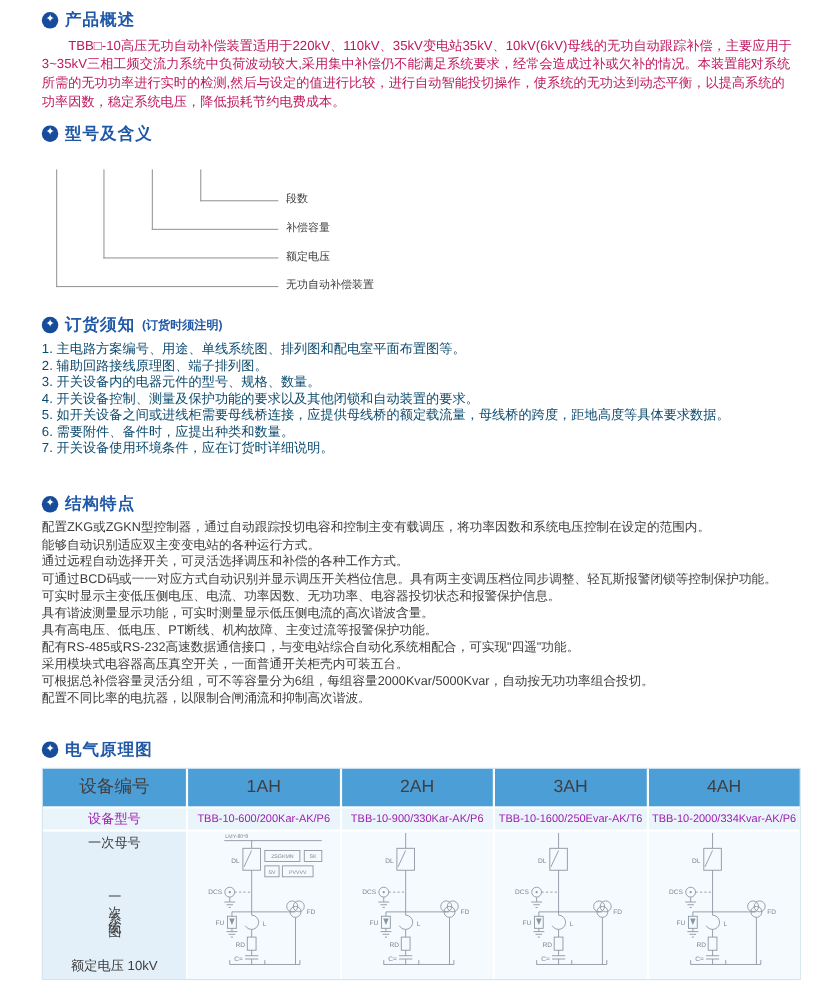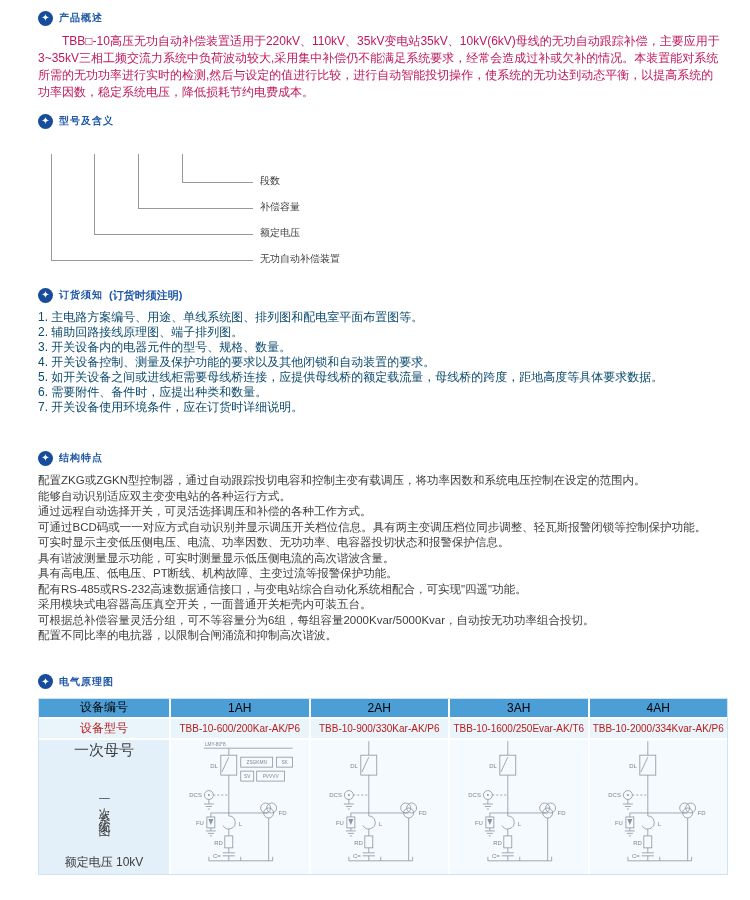--- a/index.html
+++ b/index.html
@@ -10,21 +10,21 @@
     font-family:"Liberation Sans","DejaVu Sans",sans-serif;
     padding:8px 30px 0 38px;
   }
   
   .sec-title { display:flex; align-items:center; height:20px; color:#2058a8; }
   .sec-title .bullet {
     width:15px; height:15px; border-radius:50%; background:#164c9b; color:#fff;
     display:inline-flex; align-items:center; justify-content:center;
     font-size:10px; line-height:1; margin-right:6px; flex:0 0 auto;
   }
-  .sec-title .t { font-size:10px; font-weight:bold; letter-spacing:1px; }
+  .sec-title .t { font-size:15px; font-weight:bold; letter-spacing:1px; }
   .sec-title .note { font-size:11px; font-weight:bold; margin-left:6px; color:#2058a8; }
   
   .overview-body { margin-top:5px; font-size:12px; line-height:17px; text-indent:2em; color:#be185d; width:682px; }
   
   .sec-model { margin-top:10px; }
   .model-area { position:relative; height:148px; margin-top:4px; font-size:13px; color:#555; }
   .notation { position:absolute; left:0; top:0; white-space:nowrap; letter-spacing:1px; }
   .grp { display:inline-block; border-bottom:1px solid #8a8a8a; padding:0 2px 4px 2px; }
   .sep { display:inline-block; padding:0 4px 4px 4px; }
   .bx { display:inline-block; width:11px; height:11px; border:1px solid #777; margin:0 1px; vertical-align:-1px; }
@@ -36,28 +36,28 @@
   
   .sec-features { margin-top:33px; }
   .feat-list { margin-top:5px; font-size:11.5px; line-height:15.5px; color:#3d3d3d; width:682px; }
   
   .sec-schematic { margin-top:28px; }
   .sch-table {
     margin-top:6px; width:690px; border:1px solid #cfe4f2; background:#ffffff;
     display:grid; grid-template-columns:130px repeat(4, 1fr); gap:2px; padding:0;
   }
   .cell { display:flex; align-items:center; justify-content:center; text-align:center; }
-  .hdr-cell { background:#4c9ed7; color:#000000; font-size:12px; height:18px; }
+  .hdr-cell { background:#4c9ed7; color:#404040; font-size:16px; height:34px; }
   .lbl-cell { background:#e4f0f9; color:#3d3d3d; font-size:12px; }
-  .model-cell { background:#e9f4fb; color:#b91c1c; font-size:10px; height:19px; white-space:nowrap; overflow:hidden; }
+  .model-cell { background:#e9f4fb; color:#a21caf; font-size:10px; height:19px; white-space:nowrap; overflow:hidden; }
   .model-cell.lbl-cell { font-size:12px; }
   .diag-cell { background:#f4fafd; height:134px; padding:1px 0; }
   .diag-cell svg { width:100%; height:130px; display:block; }
   .left-stack { background:#e4f0f9; display:flex; flex-direction:column; align-items:center; height:134px; }
-  .left-stack .top-lbl { height:22px; display:flex; align-items:center; font-size:15px; color:#3d3d3d; }
+  .left-stack .top-lbl { height:22px; display:flex; align-items:center; font-size:12px; color:#3d3d3d; }
   .left-stack .mid-lbl {
     flex:1; display:flex; align-items:center; justify-content:center;
     writing-mode:vertical-rl; text-orientation:upright; letter-spacing:6px;
     font-size:12px; color:#3d3d3d;
   }
   .left-stack .bot-lbl { height:22px; display:flex; align-items:center; font-size:12px; color:#3d3d3d; }
   
   .dstroke line, .dstroke rect, .dstroke circle, .dstroke path, .dstroke polygon {
     stroke:#8a95a0; stroke-width:0.8; fill:none;
   }

